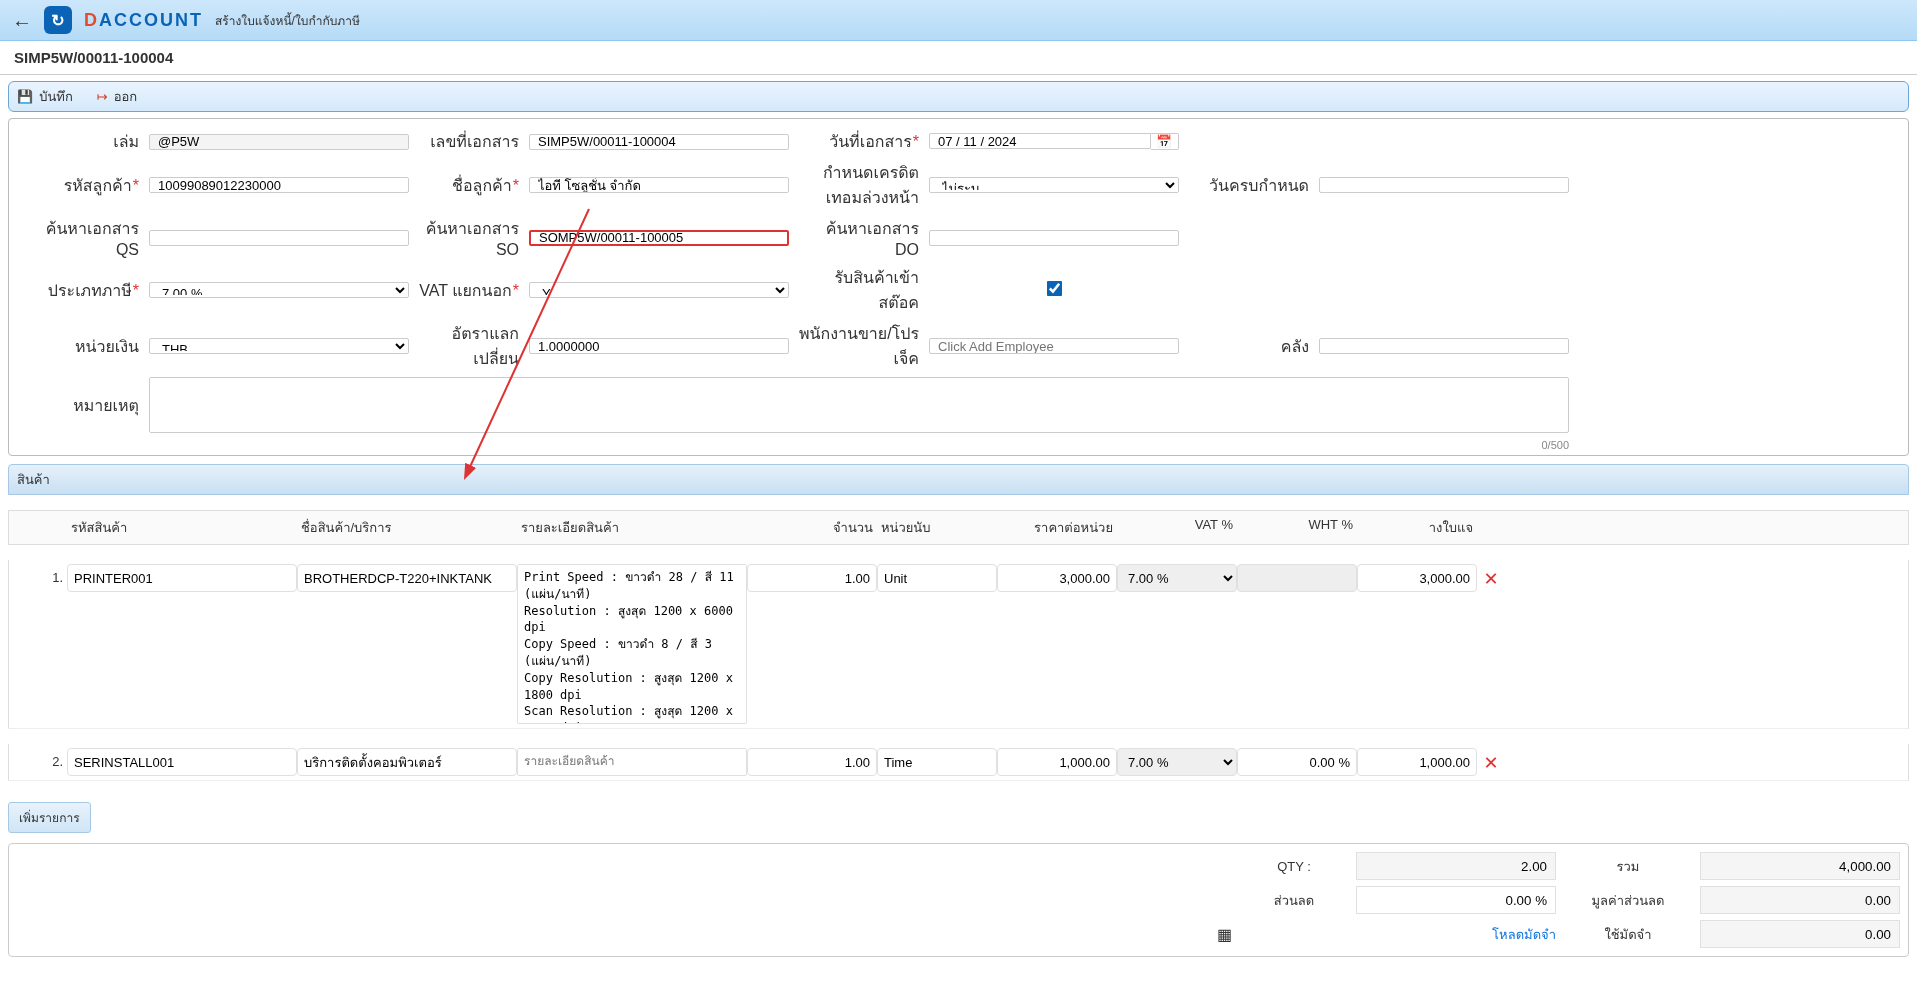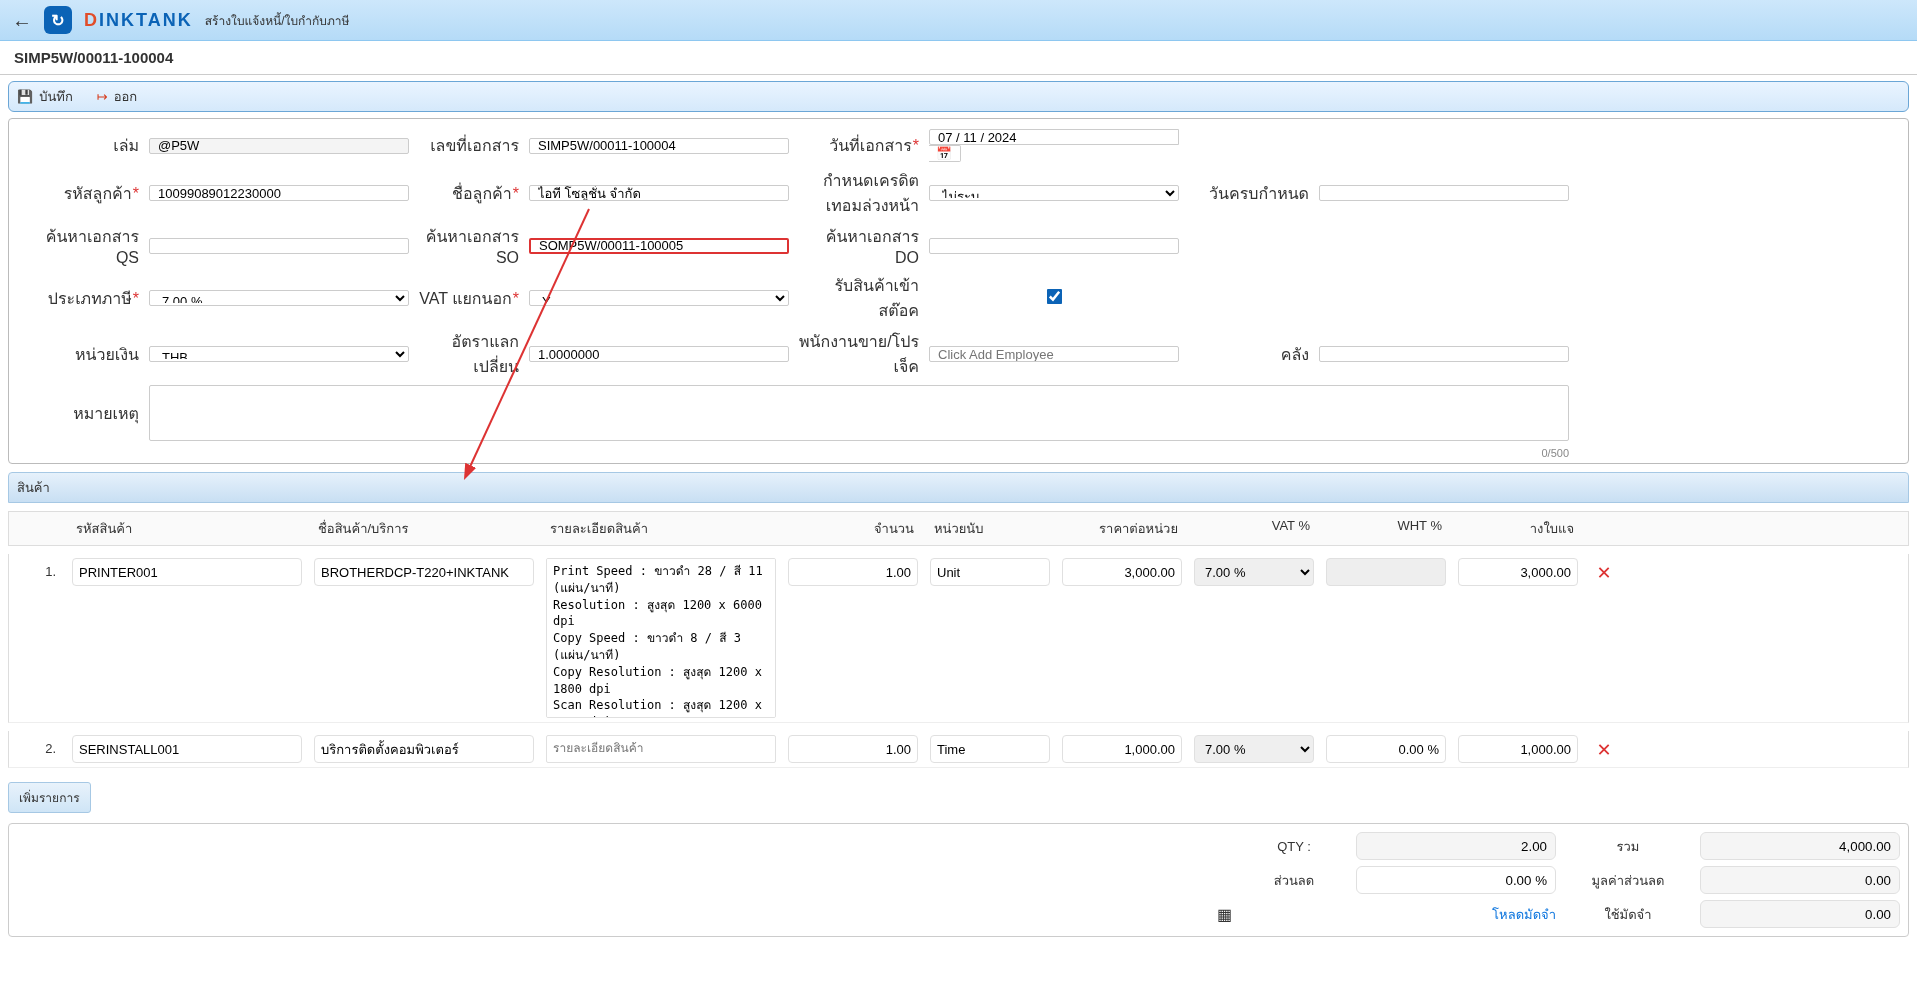--- a/index.html
+++ b/index.html
@@ -34,36 +34,36 @@
 }
 .form-grid { display: grid; grid-template-columns: 120px 260px 100px 260px 120px 250px 120px 250px; gap: 6px 10px; align-items: center; }
 .form-grid .lbl { text-align: right; font-size: 16px; }
 .req::after { content:"*"; color:#d33; margin-left:1px; }
 .inp, .sel, select.inp {
   width: 100%; height: 16px; border: 1px solid #ccc; border-radius: 2px;
   padding: 2px 8px; font-size: 13px; background: #fff;
 }
 .inp[readonly] { background: #f4f4f4; }
 .inp.highlight { border: 2px solid #d33; }
-.dateinp { display:flex;flex-direction:column; }
+.dateinp { display:flex; }
 .dateinp .inp { border-radius:2px 0 0 2px; }
 .dateinp .cal { width:32px; border:1px solid #ccc; border-left:0; border-radius:0 2px 2px 0; display:flex; align-items:center; justify-content:center; color:#0b63b6; cursor:pointer; }
 .checkbox-cell { text-align:center; }
 .checkbox-cell input { transform: scale(1.2); accent-color:#0b63b6; }
 textarea.inp { height: 56px; resize:none; grid-column: 2 / span 7; }
 .counter { text-align:right; font-size:11px; color:#888; grid-column: 8/9; }
 
 .section-bar {
   margin:0 8px; padding:4px 8px; background: linear-gradient(to bottom,#e6f1fb,#c8dff3);
   border:1px solid #a6c8e4; border-radius:4px 4px 0 0; font-size:13px;
 }
 .items-head, .items-row {
-  margin:8px 8px; border-left:1px solid #ddd; border-right:1px solid #ddd;
+  margin:15px 8px; border-left:1px solid #ddd; border-right:1px solid #ddd;
   display:grid; grid-template-columns: 40px 230px 220px 230px 130px 120px 120px 120px 120px 120px 28px;
-  gap:12px; padding:4px 11px; align-items:start;
+  gap:0; padding:4px 18px; align-items:start;
 }
 .items-head { background:#fafafa; border-top:1px solid #ddd; border-bottom:1px solid #ddd; font-size:13px; }
 .items-head div { padding:2px 4px; }
 .items-row { border-bottom:1px solid #eee; }
 .items-row .num { text-align:right; padding:6px 4px 0 0; }
 .items-row input.cell, .items-row select.cell {
   width:100%; height:28px; border:1px solid #e0e0e0; border-radius:4px; padding:2px 6px; font-size:13px;
 }
 .items-row textarea.cell {
   width:100%; border:1px solid #e0e0e0; border-radius:2px; padding:4px 6px; font-size:12px; line-height:1.4;
@@ -75,40 +75,40 @@
 .cell[disabled] { background:#eee; }
 
 .add-row { display:inline-block; margin:6px 8px 10px; padding:5px 10px; font-size:12px;
   background:linear-gradient(to bottom,#e8f2fb,#cfe5f6); border:1px solid #a6c8e4; border-radius:3px; cursor:pointer; }
 
 .totals {
   margin:0 8px 8px; border:1px solid #ccc; border-radius:4px; padding:8px;
   display:grid; grid-template-columns: 1fr 100px 200px 120px 200px; gap:6px 12px; align-items:center;
 }
 .totals .lbl { text-align:center; }
-.totals .ro { border:1px solid #e0e0e0; background:#f5f5f5; height:28px; padding:2px 8px; text-align:right; border-radius:6px; }
+.totals .ro { border:1px solid #e0e0e0; background:#f5f5f5; height:28px; padding:2px 8px; text-align:right; border-radius:0; }
 .totals .link { color:#0b74de; cursor:pointer; text-align:right; }
 .totals .iconcell { text-align:right; font-size:16px; }
 
 
 .arrow-overlay { position:absolute; pointer-events:none; }
 .hd-right { text-align:right; }
 </style>
 </head>
 <body>
 
 
 
 
 <div class="topbar">
   <span class="back">←</span>
   <span class="logo-app">↻</span>
   <span class="brand">
     <span class="d">D</span>
-      <span class="rest">INKTANK</span>
+      <span class="rest">ACCOUNT</span>
   </span>
   <span class="page-title-top">สร้างใบแจ้งหนี้/ใบกำกับภาษี</span>
 </div>
 
 <div class="doc-header">SIMP5W/00011-100004</div>
 
 
 <div class="toolbar">
   <div class="btn">
     <span class="icon-blue">💾</span>

